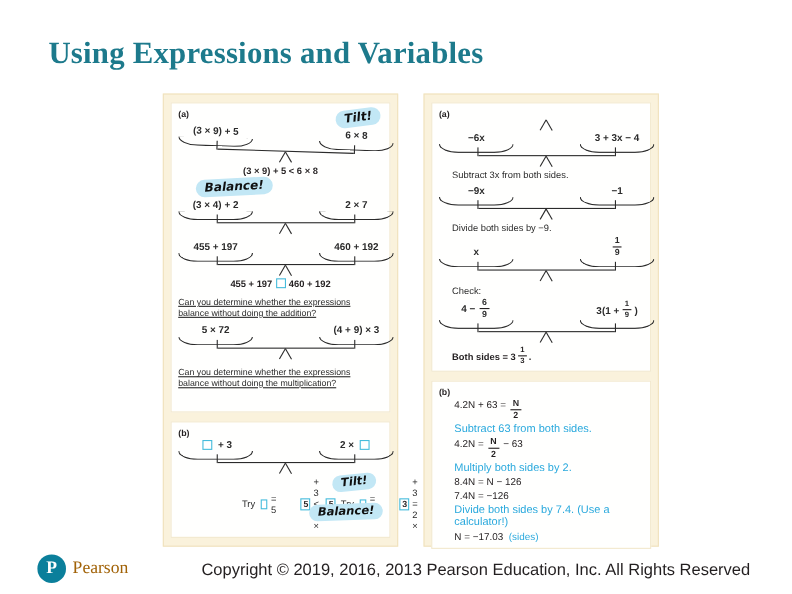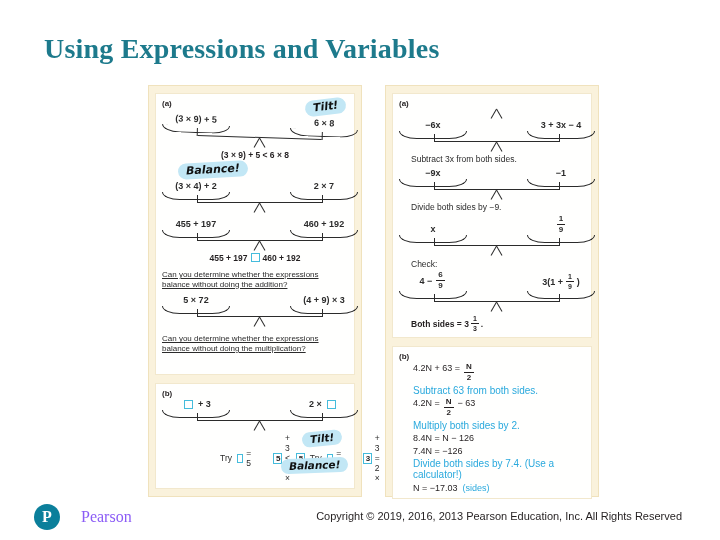--- a/index.html
+++ b/index.html
@@ -80,22 +80,22 @@
   .try-label{margin-right:2px;}
   
   .lines{margin:2px 0 0 14px;display:flex;flex-direction:column;gap:2.5px;}
   .bline{font-size:9px;color:#231f20;display:flex;align-items:flex-start;gap:2px;}
   .sline{font-size:10px;color:#2aa9dd;}
   .note-blue{color:#2aa9dd;margin-left:3px;}
   
   .brand{position:absolute;left:34px;top:504px;display:flex;align-items:center;gap:6px;}
   .logo-circle{width:26px;height:26px;border-radius:50%;background:#0b7f9b;display:flex;align-items:center;justify-content:center;}
   .logo-p{color:#ffffff;font-family:"Liberation Serif", serif;font-weight:bold;font-size:16px;line-height:16px;}
-  .brand-name{font-family:"Liberation Serif", serif;font-size:16px;color:#8b5cf6;margin-left:15px;}
-  .copyright{position:absolute;right:38px;top:510px;font-size:11px;color:#231f20;}
+  .brand-name{font-family:"Liberation Serif", serif;font-size:16px;color:#a16207;}
+  .copyright{position:absolute;right:38px;top:510px;font-size:15px;color:#231f20;}
 </style>
 </head>
 <body>
 
 <h1 class="title">Using Expressions and Variables</h1>
 
 <section class="panel left">
 
   <div class="card" style="height:282px;">
     <span class="part-label">(a)</span>

